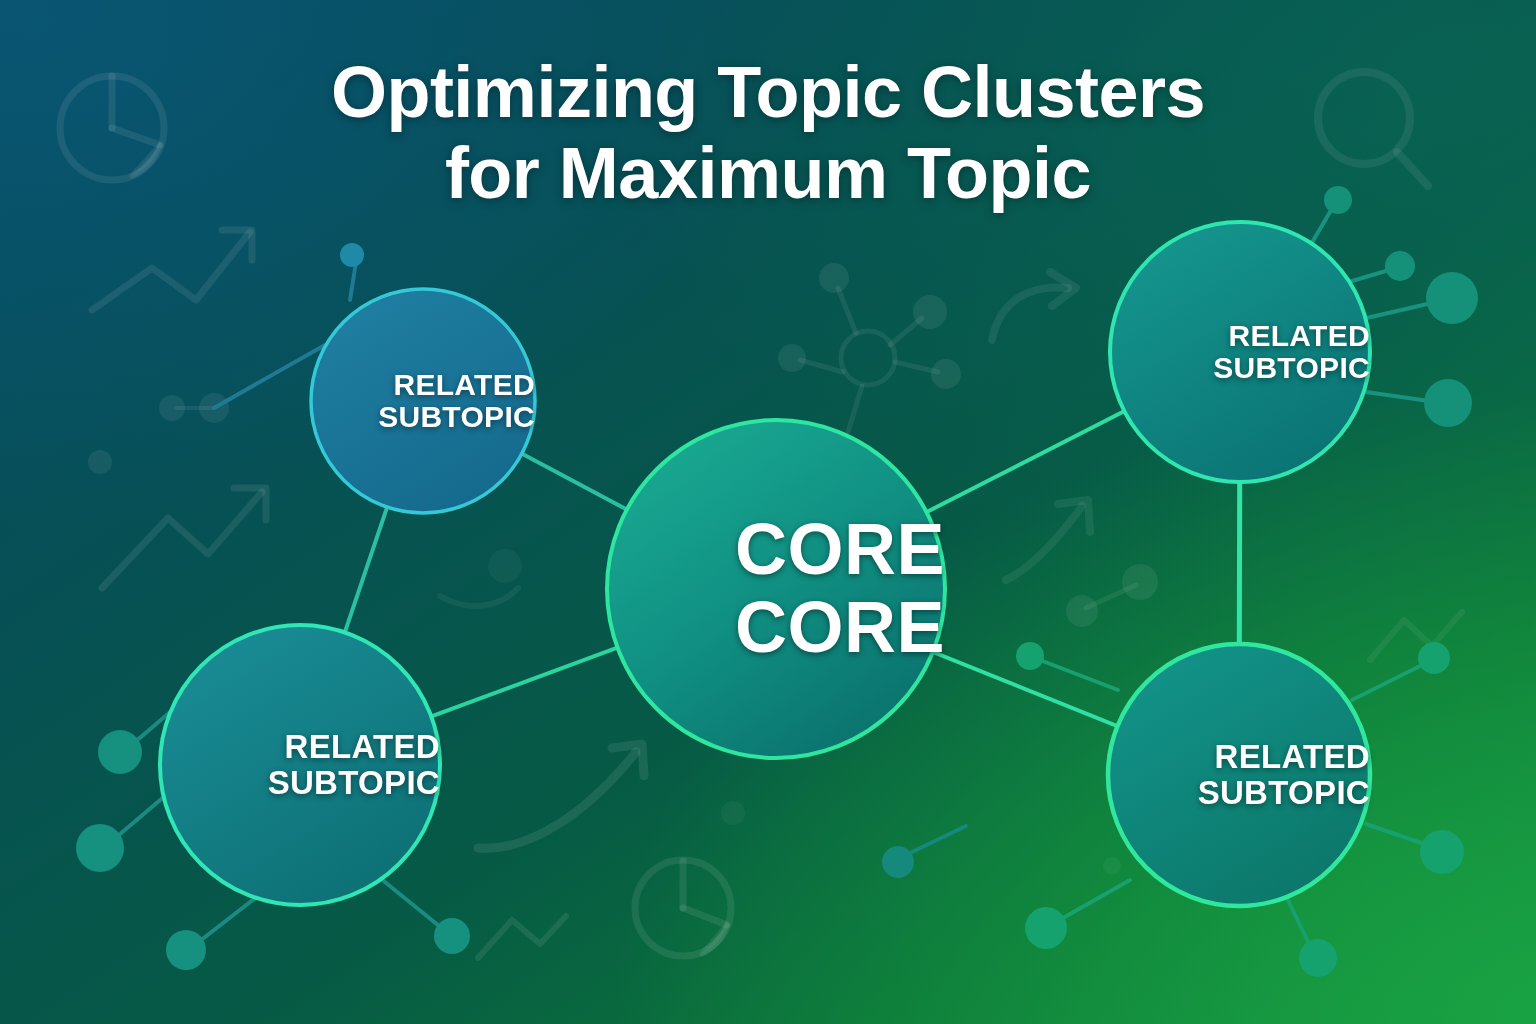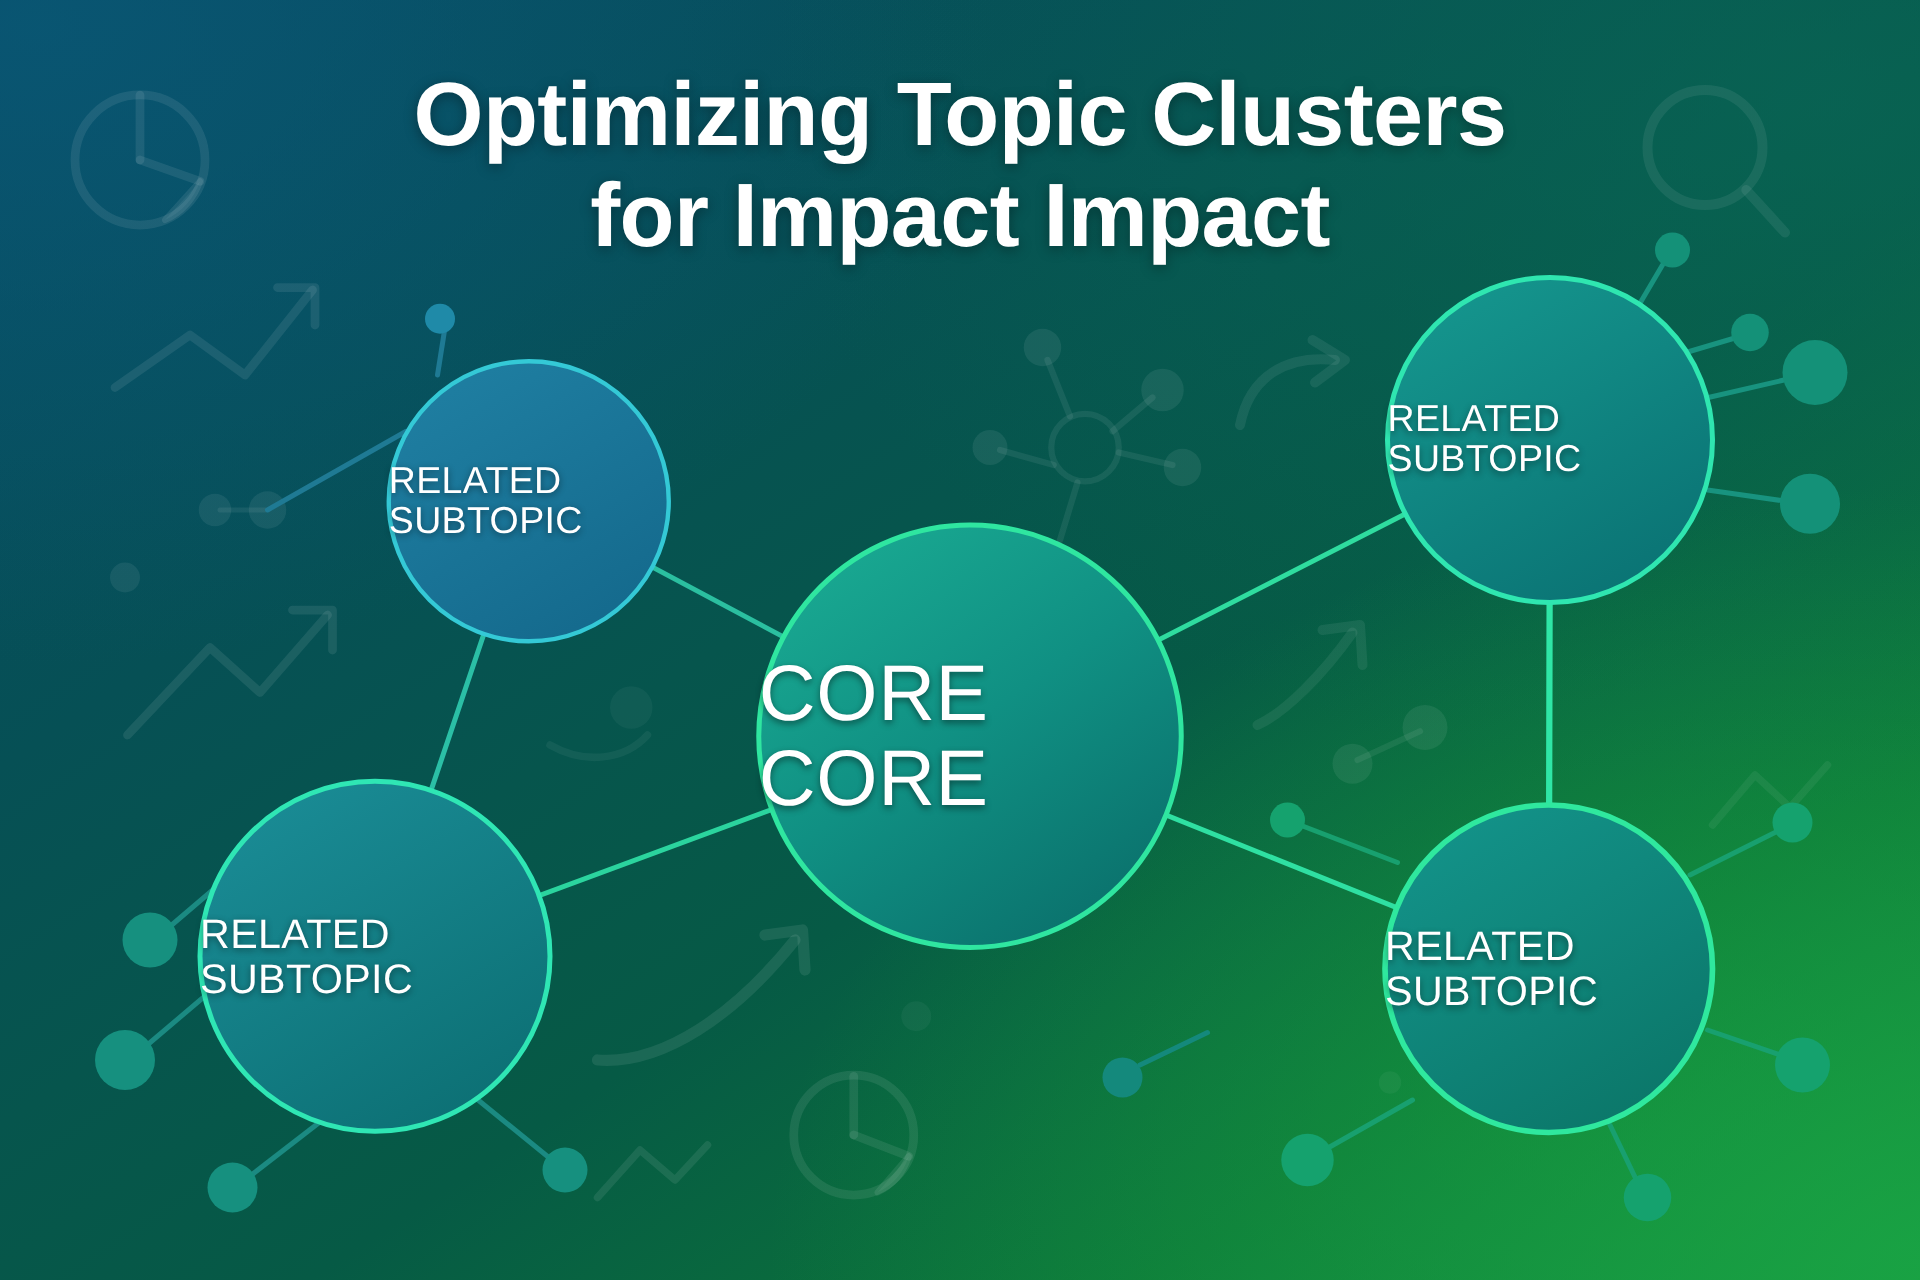--- a/index.html
+++ b/index.html
@@ -34,31 +34,31 @@
     font-size: 72px;
     font-weight: bold;
     letter-spacing: -0.5px;
     line-height: 1.12;
     text-shadow: 0 2px 10px rgba(0,0,0,0.35);
   }
   .node-label {
     position: absolute;
     display: flex;
     flex-direction: column;
-    align-items: flex-start;
+    align-items: flex-end;
     justify-content: center;
     text-align: center;
     color: #ffffff;
-    font-weight: normal;
+    font-weight: bold;
     text-shadow: 0 2px 6px rgba(0,0,0,0.45);
     z-index: 30;
     pointer-events: none;
   }
   .node-label span { display: block; line-height: 1.08; }
-  .core-label { font-size: 63px; letter-spacing: 0.5px; }
+  .core-label { font-size: 72px; letter-spacing: 0.5px; }
   .sub-label  { font-size: 33px; letter-spacing: 0.3px; }
   .sub-label-sm { font-size: 30px; letter-spacing: 0.3px; }
   .hit {
     position: absolute;
     border-radius: 50%;
     z-index: 25;
   }
 </style>
 </head>
 <body>
@@ -301,21 +301,21 @@
   </svg>
 
   <div class="hit" style="left:607px; top:420px; width:338px; height:338px;"></div>
   <div class="hit" style="left:311px; top:289px; width:224px; height:224px;"></div>
   <div class="hit" style="left:160px; top:625px; width:280px; height:280px;"></div>
   <div class="hit" style="left:1110px; top:222px; width:260px; height:260px;"></div>
   <div class="hit" style="left:1108px; top:644px; width:262px; height:262px;"></div>
 
   <div id="title-block">
     <span class="title-line">Optimizing Topic Clusters</span>
-    <span class="title-line">for Impact Impact</span>
+    <span class="title-line">for Maximum Topic</span>
   </div>
 
   <div class="node-label core-label" style="left:607px; top:420px; width:338px; height:338px;">
     <span>CORE</span>
     <span>CORE</span>
   </div>
 
   <div class="node-label sub-label-sm" style="left:311px; top:289px; width:224px; height:224px;">
     <span>RELATED</span>
     <span>SUBTOPIC</span>

